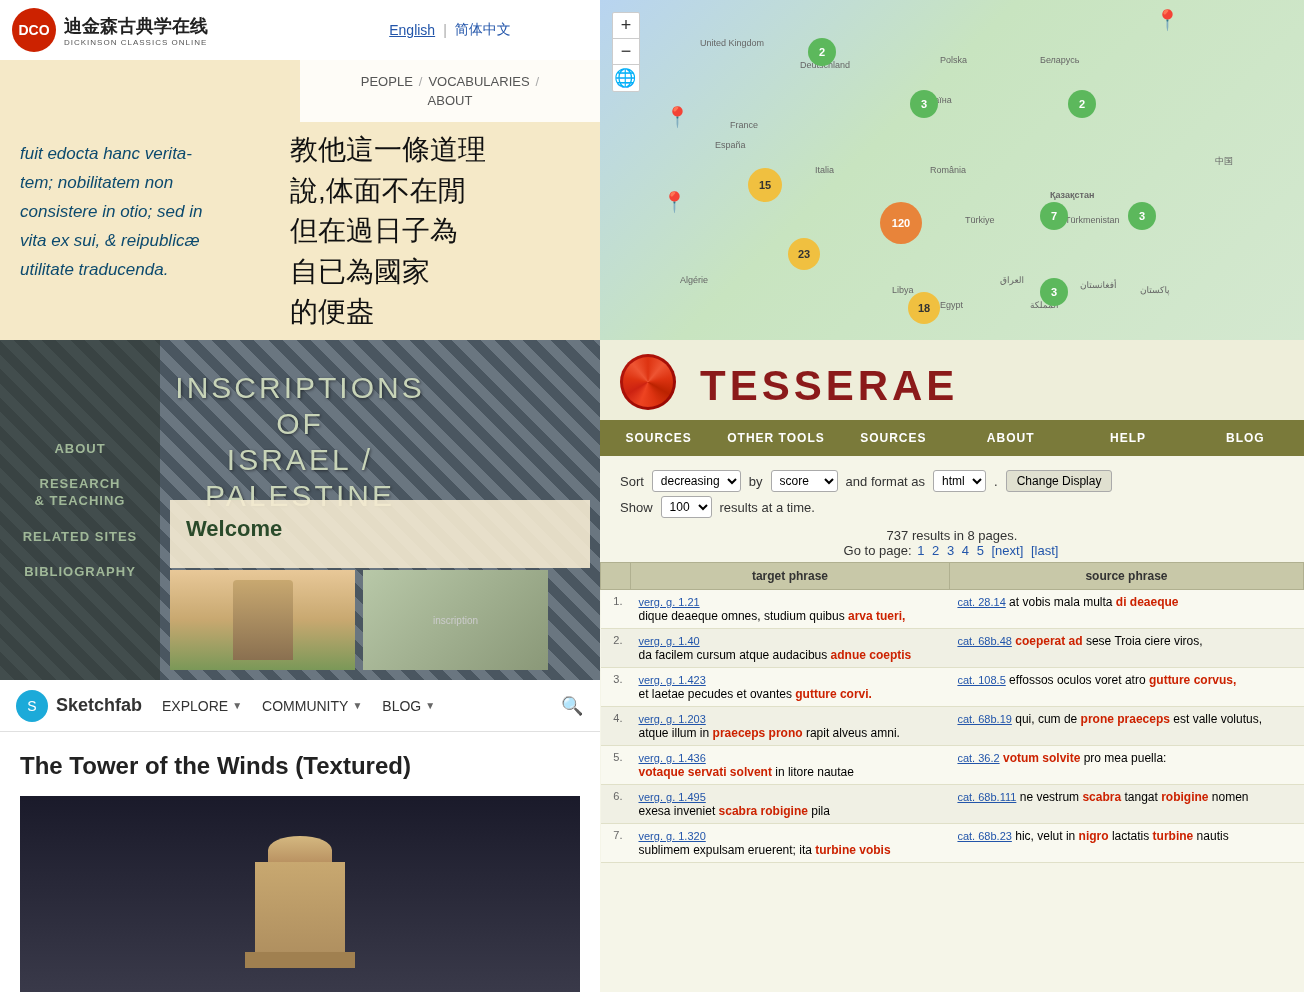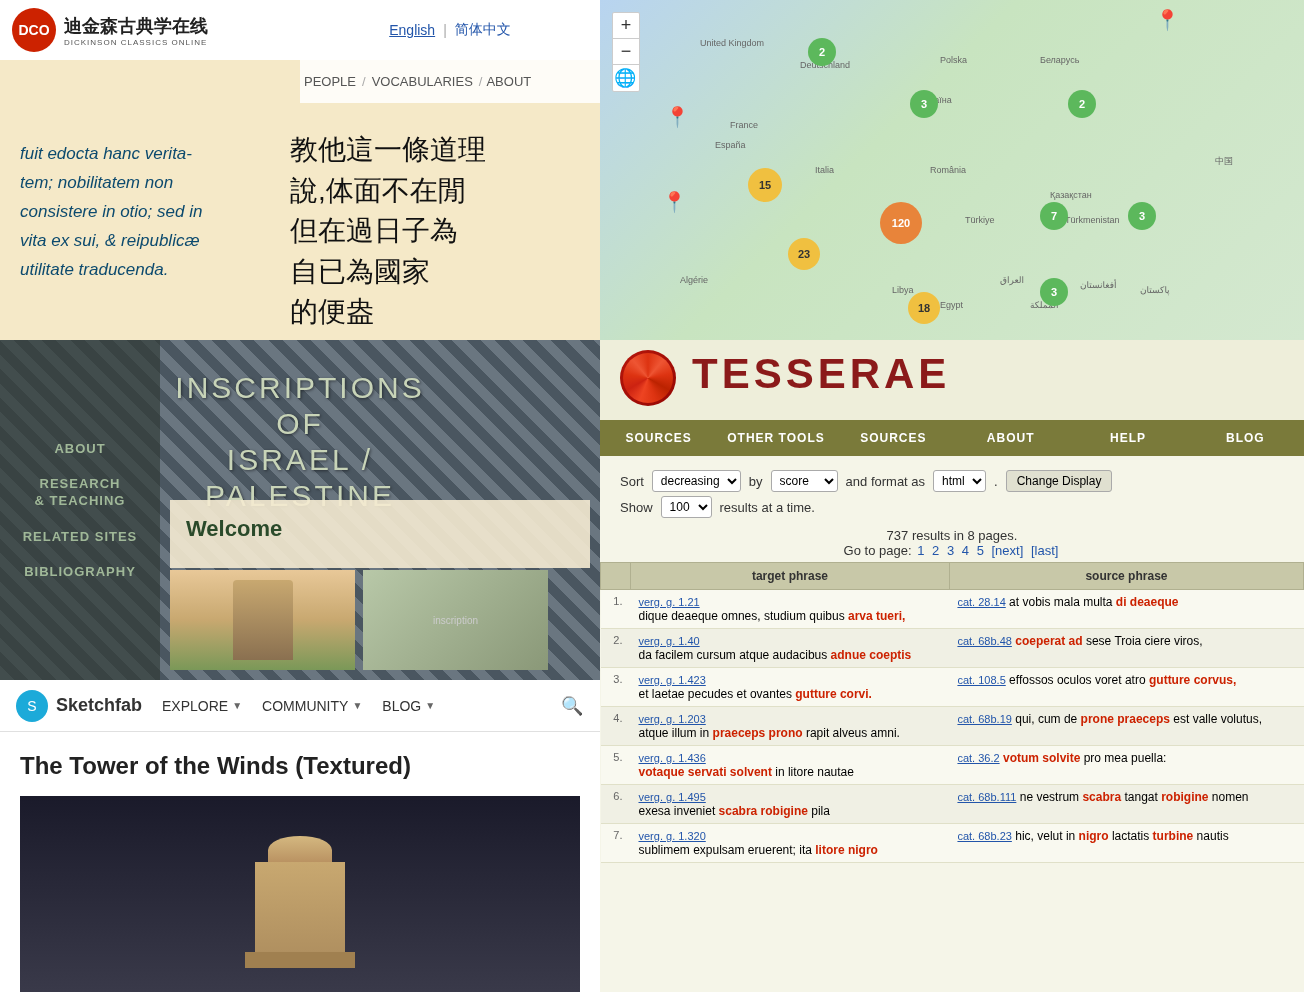--- a/index.html
+++ b/index.html
@@ -43,21 +43,21 @@
     }
     #dco-lang-english { color: #2255aa; text-decoration: underline; cursor: pointer; }
     #dco-lang-sep { color: #aaa; }
     #dco-lang-chinese { color: #2255aa; cursor: pointer; }
     #dco-nav {
       position: absolute;
       top: 60px; left: 300px;
       width: 300px;
       background: rgba(255,255,255,0.85);
       padding: 14px 4px;
-      display: flex; align-items: center;
+      display: flex; flex-direction: column; align-items: center;
       gap: 4px;
     }
     #dco-nav-row1 { font-size: 13px; color: #555; display: flex; gap: 6px; }
     #dco-nav-row2 { font-size: 13px; color: #555; }
     .dco-nav-link { color: #555; cursor: pointer; }
     .dco-nav-slash { color: #aaa; }
     #dco-text-content {
       position: absolute;
       top: 120px; left: 0;
       width: 280px; padding: 20px;
@@ -200,23 +200,23 @@
     #tesserae-panel {
       position: absolute;
       top: 340px; left: 600px;
       width: 704px; height: 652px;
       background: #f5f5e8;
       overflow: hidden;
     }
     #tesserae-header {
       width: 100%; height: 80px;
       background: #eeeeda;
-      display: flex; align-items: flex-start;
+      display: flex; align-items: flex-end;
       padding: 10px 20px;
-      gap: 16px;
+      gap: 24px;
     }
     #tesserae-logo-circle {
       width: 56px; height: 56px;
       border-radius: 50%;
       background: radial-gradient(circle at 40% 40%, #cc2211, #880000);
       display: flex; align-items: center; justify-content: center;
       font-size: 8px; color: rgba(255,255,255,0.4);
       flex-shrink: 0;
       position: relative;
       overflow: hidden;
@@ -428,21 +428,21 @@
 
     <span class="map-label" style="top:38px;left:100px;">United Kingdom</span>
     <span class="map-label" style="top:60px;left:200px;">Deutschland</span>
     <span class="map-label" style="top:55px;left:340px;">Polska</span>
     <span class="map-label" style="top:55px;left:440px;">Беларусь</span>
     <span class="map-label" style="top:120px;left:130px;">France</span>
     <span class="map-label" style="top:95px;left:320px;">Украïна</span>
     <span class="map-label" style="top:165px;left:215px;">Italia</span>
     <span class="map-label" style="top:165px;left:330px;">România</span>
     <span class="map-label" style="top:215px;left:365px;">Türkiye</span>
-    <span class="map-label" style="top:190px;left:450px;">Қазақстан</span>
+    <span class="map-label" style="top:190px;left:450px;font-weight:bold;">Қазақстан</span>
     <span class="map-label" style="top:215px;left:465px;">Türkmenistan</span>
     <span class="map-label" style="top:140px;left:115px;">España</span>
     <span class="map-label" style="top:275px;left:80px;">Algérie</span>
     <span class="map-label" style="top:285px;left:260px;padding-left:32px;">Libya</span>
     <span class="map-label" style="top:300px;left:340px;">Egypt</span>
     <span class="map-label" style="top:275px;left:400px;">العراق</span>
     <span class="map-label" style="top:300px;left:430px;">المملكة</span>
     <span class="map-label" style="top:280px;left:480px;">أفغانستان</span>
     <span class="map-label" style="top:285px;left:540px;">پاکستان</span>
     <span class="map-label" style="top:155px;left:615px;">中国</span>
@@ -637,21 +637,21 @@
         <td>
           <span class="tess-ref">cat. 68b.111</span>
           <span> ne vestrum </span><span class="tess-highlight">scabra</span><span> tangat </span><span class="tess-highlight">robigine</span><span> nomen</span>
         </td>
       </tr>
 
       <tr class="tess-row">
         <td class="tess-row-num">7.</td>
         <td>
           <span class="tess-ref">verg. g. 1.320</span><br>
-          <span>sublimem expulsam eruerent; ita </span><span class="tess-highlight">litore nigro</span>
+          <span>sublimem expulsam eruerent; ita </span><span class="tess-highlight">turbine vobis</span>
         </td>
         <td>
           <span class="tess-ref">cat. 68b.23</span>
           <span> hic, velut in </span><span class="tess-highlight">nigro</span><span> lactatis </span><span class="tess-highlight">turbine</span><span> nautis</span>
         </td>
       </tr>
     </tbody>
   </table>
 </div>
 

